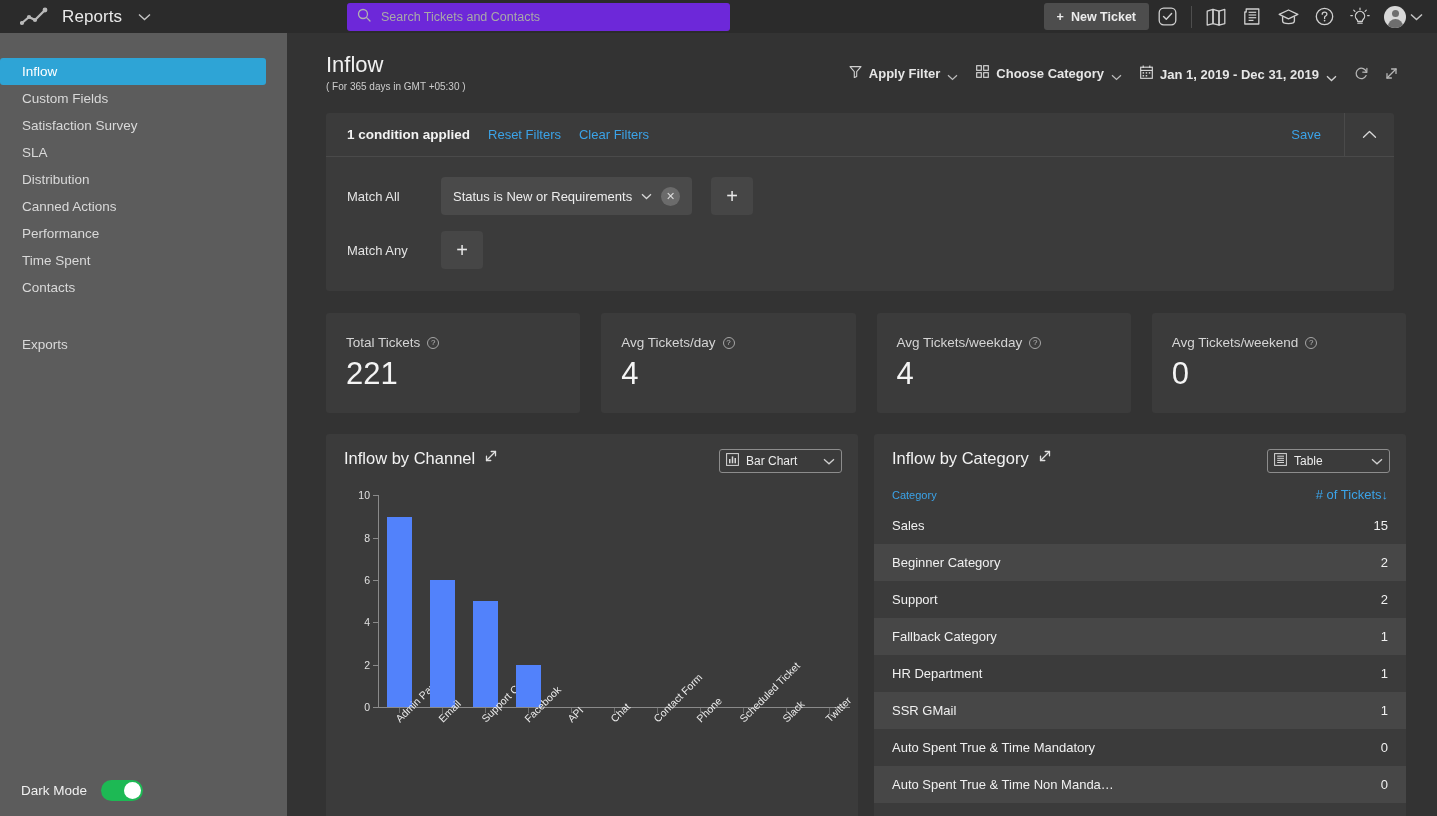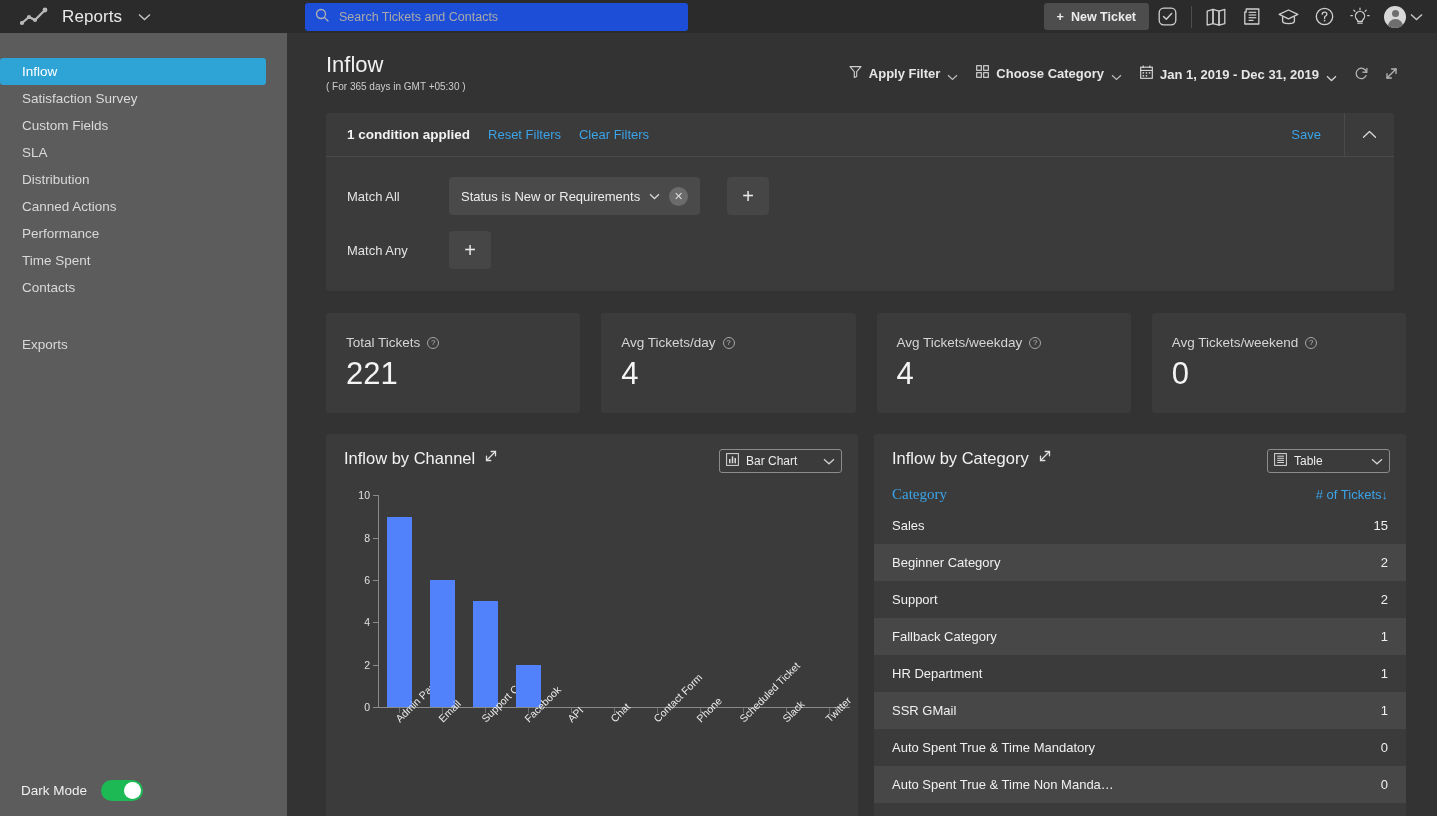--- a/index.html
+++ b/index.html
@@ -22,22 +22,22 @@
     width: 287px; height: 33px; display: flex; align-items: center;
     padding-left: 20px; gap: 14px; flex-shrink: 0;
   }
   #brand .logo { width: 28px; height: 20px; display:block; }
   #brand .title { font-size: 17px; color: #e9e9e9; letter-spacing: .1px; }
   #brand .chev { margin-left: 2px; }
 
   .chev-svg { display:block; }
 
   #search-wrap {
-    margin-left: 18px; width: 383px; height: 28px;
-    background: #1d4ed8; border-radius: 3px;
+    margin-left: 60px; width: 383px; height: 28px;
+    background: #6d28d9; border-radius: 3px;
     display: flex; align-items: center; padding: 0 10px; gap: 10px; justify-content: space-between;
   }
   #search-wrap input {
     background: transparent; border: 0; outline: none;
     color: #d6d6d6; font-size: 12.5px; font-family: inherit; width: 100%;
   }
   #search-wrap input::placeholder { color: #a9a9a9; }
 
   #top-actions {
     margin-left: auto; height: 33px; display: flex; align-items: center;
@@ -136,21 +136,21 @@
   }
   #filter-bar .cond { font-size:13.5px; color:#f2f2f2; font-weight:bold; }
   #filter-bar .link { font-size:13px; color:#3ba3e8; cursor:pointer; margin-left: 18px; }
   #filter-bar .save { margin-left:auto; font-size:13px; color:#3ba3e8; cursor:pointer; padding-right: 23px;}
   #collapse-btn {
     width: 50px; height: 44px; border-left:1px solid #4a4a4a;
     display:flex; align-items:center; justify-content:center; cursor:pointer;
     margin-left: 0;
   }
   #filter-body { padding: 20px 0 22px 21px; }
-  .match-row { display:flex; align-items:center; gap: 16px; margin-bottom: 16px; }
+  .match-row { display:flex; align-items:center; gap: 8px; margin-bottom: 16px; }
   .match-row:last-child { margin-bottom: 0; }
   .match-label { font-size:13px; color:#e3e3e3; width: 86px; flex-shrink:0; }
   .cond-chip {
     background:#4a4a4a; border-radius:4px; height:38px;
     display:flex; align-items:center; padding: 0 12px; gap:9px;
   }
   .cond-chip .txt { font-size:13px; color:#ededed; }
   .chip-x {
     width:19px; height:19px; border-radius:50%; background:#6b6b6b;
     display:flex; align-items:center; justify-content:center; cursor:pointer;
@@ -204,21 +204,21 @@
   .x-label {
     position:absolute; font-size:10.5px; color:#eaeaea; white-space:nowrap;
     transform-origin: left top; transform: rotate(-45deg);
   }
 
   
   .tbl { margin-top: 9px; }
   .tbl-head {
     display:flex; padding: 0 18px 0 18px; height: 25px; align-items:center;
   }
-  .tbl-head .c1 { font-size:15px; color:#3ba3e8; cursor:pointer;font-family:Liberation Serif, serif; }
+  .tbl-head .c1 { font-size:11px; color:#3ba3e8; cursor:pointer; }
   .tbl-head .c2 { margin-left:auto; font-size:13px; color:#3ba3e8; cursor:pointer; }
   .tbl-row {
     display:flex; align-items:center; height: 37px; padding: 0 18px 0 18px;
     font-size:13px; color:#f0f0f0;
   }
   .tbl-row:nth-child(even) { background:#474747; }
   .tbl-row .rv { margin-left:auto; }
 </style>
 </head>
 <body>
@@ -325,24 +325,24 @@
     </span>
   </div>
 </div>
 
 <div id="sidebar">
   <div id="sidebar-nav">
     <div class="nav-item active">
         <span>Inflow</span>
       </div>
     <div class="nav-item">
+        <span>Custom Fields</span>
+      </div>
+    <div class="nav-item">
         <span>Satisfaction Survey</span>
-      </div>
-    <div class="nav-item">
-        <span>Custom Fields</span>
       </div>
     <div class="nav-item">
         <span>SLA</span>
       </div>
     <div class="nav-item">
         <span>Distribution</span>
       </div>
     <div class="nav-item">
         <span>Canned Actions</span>
       </div>

